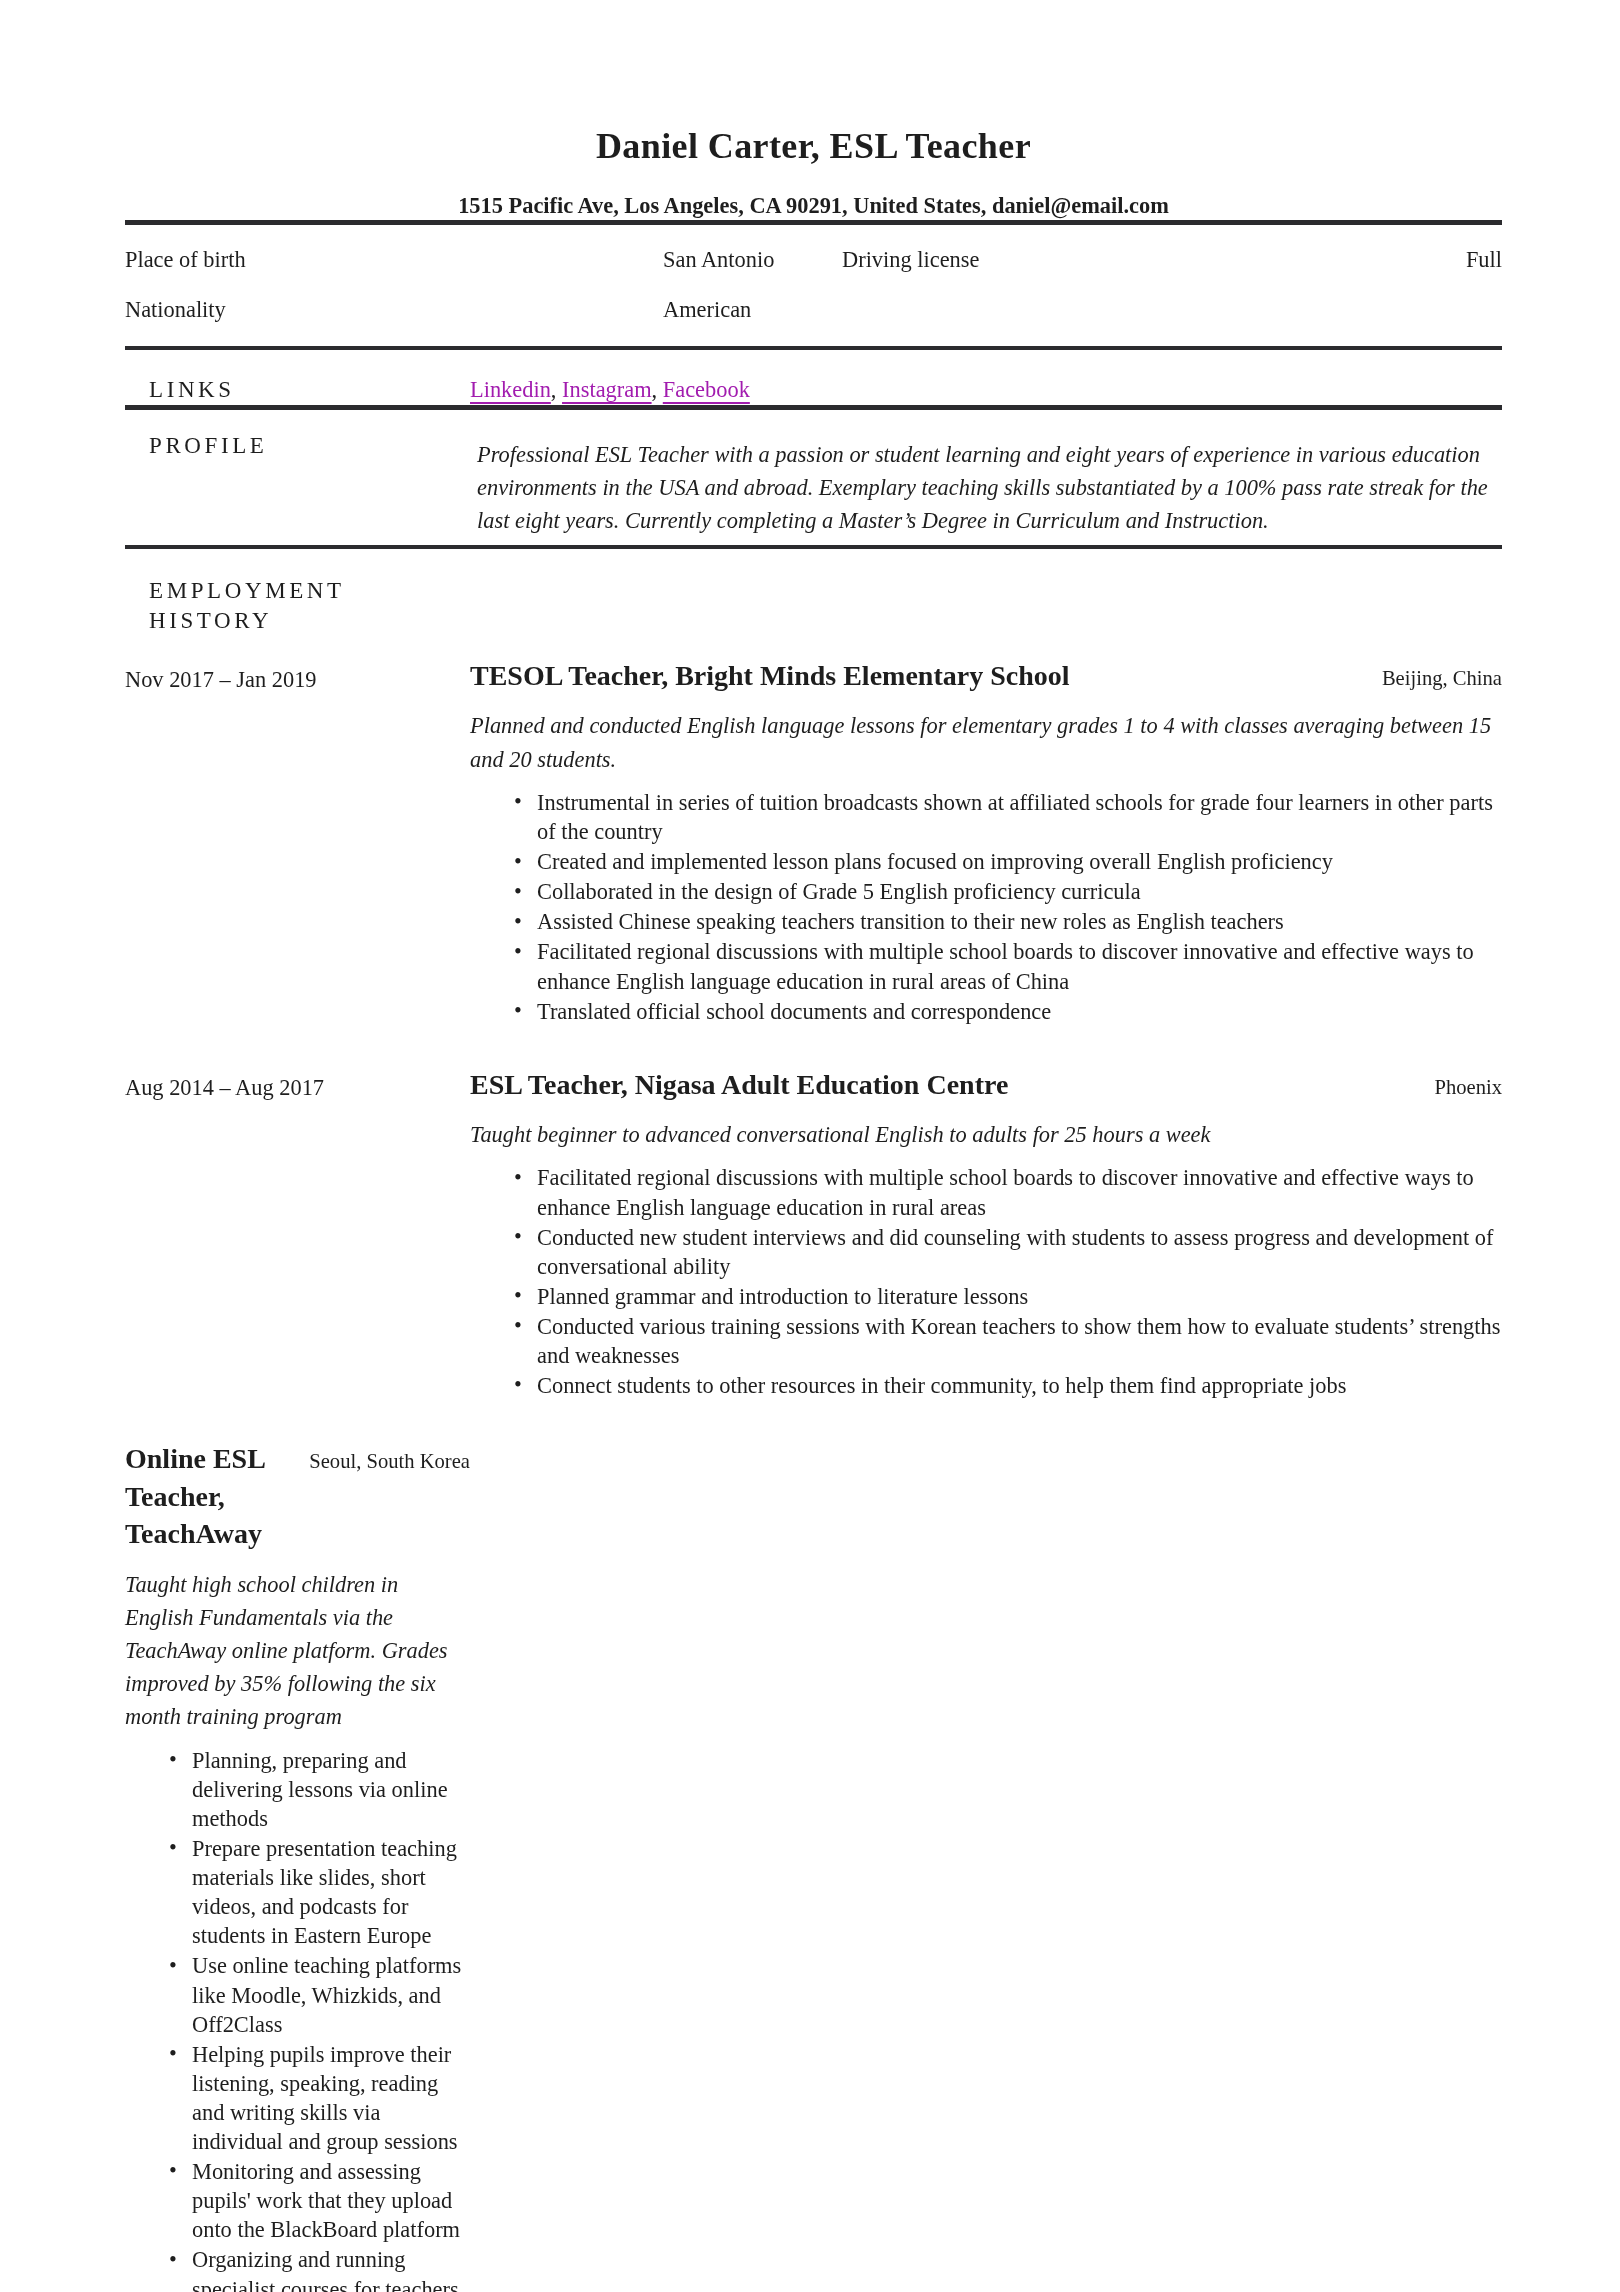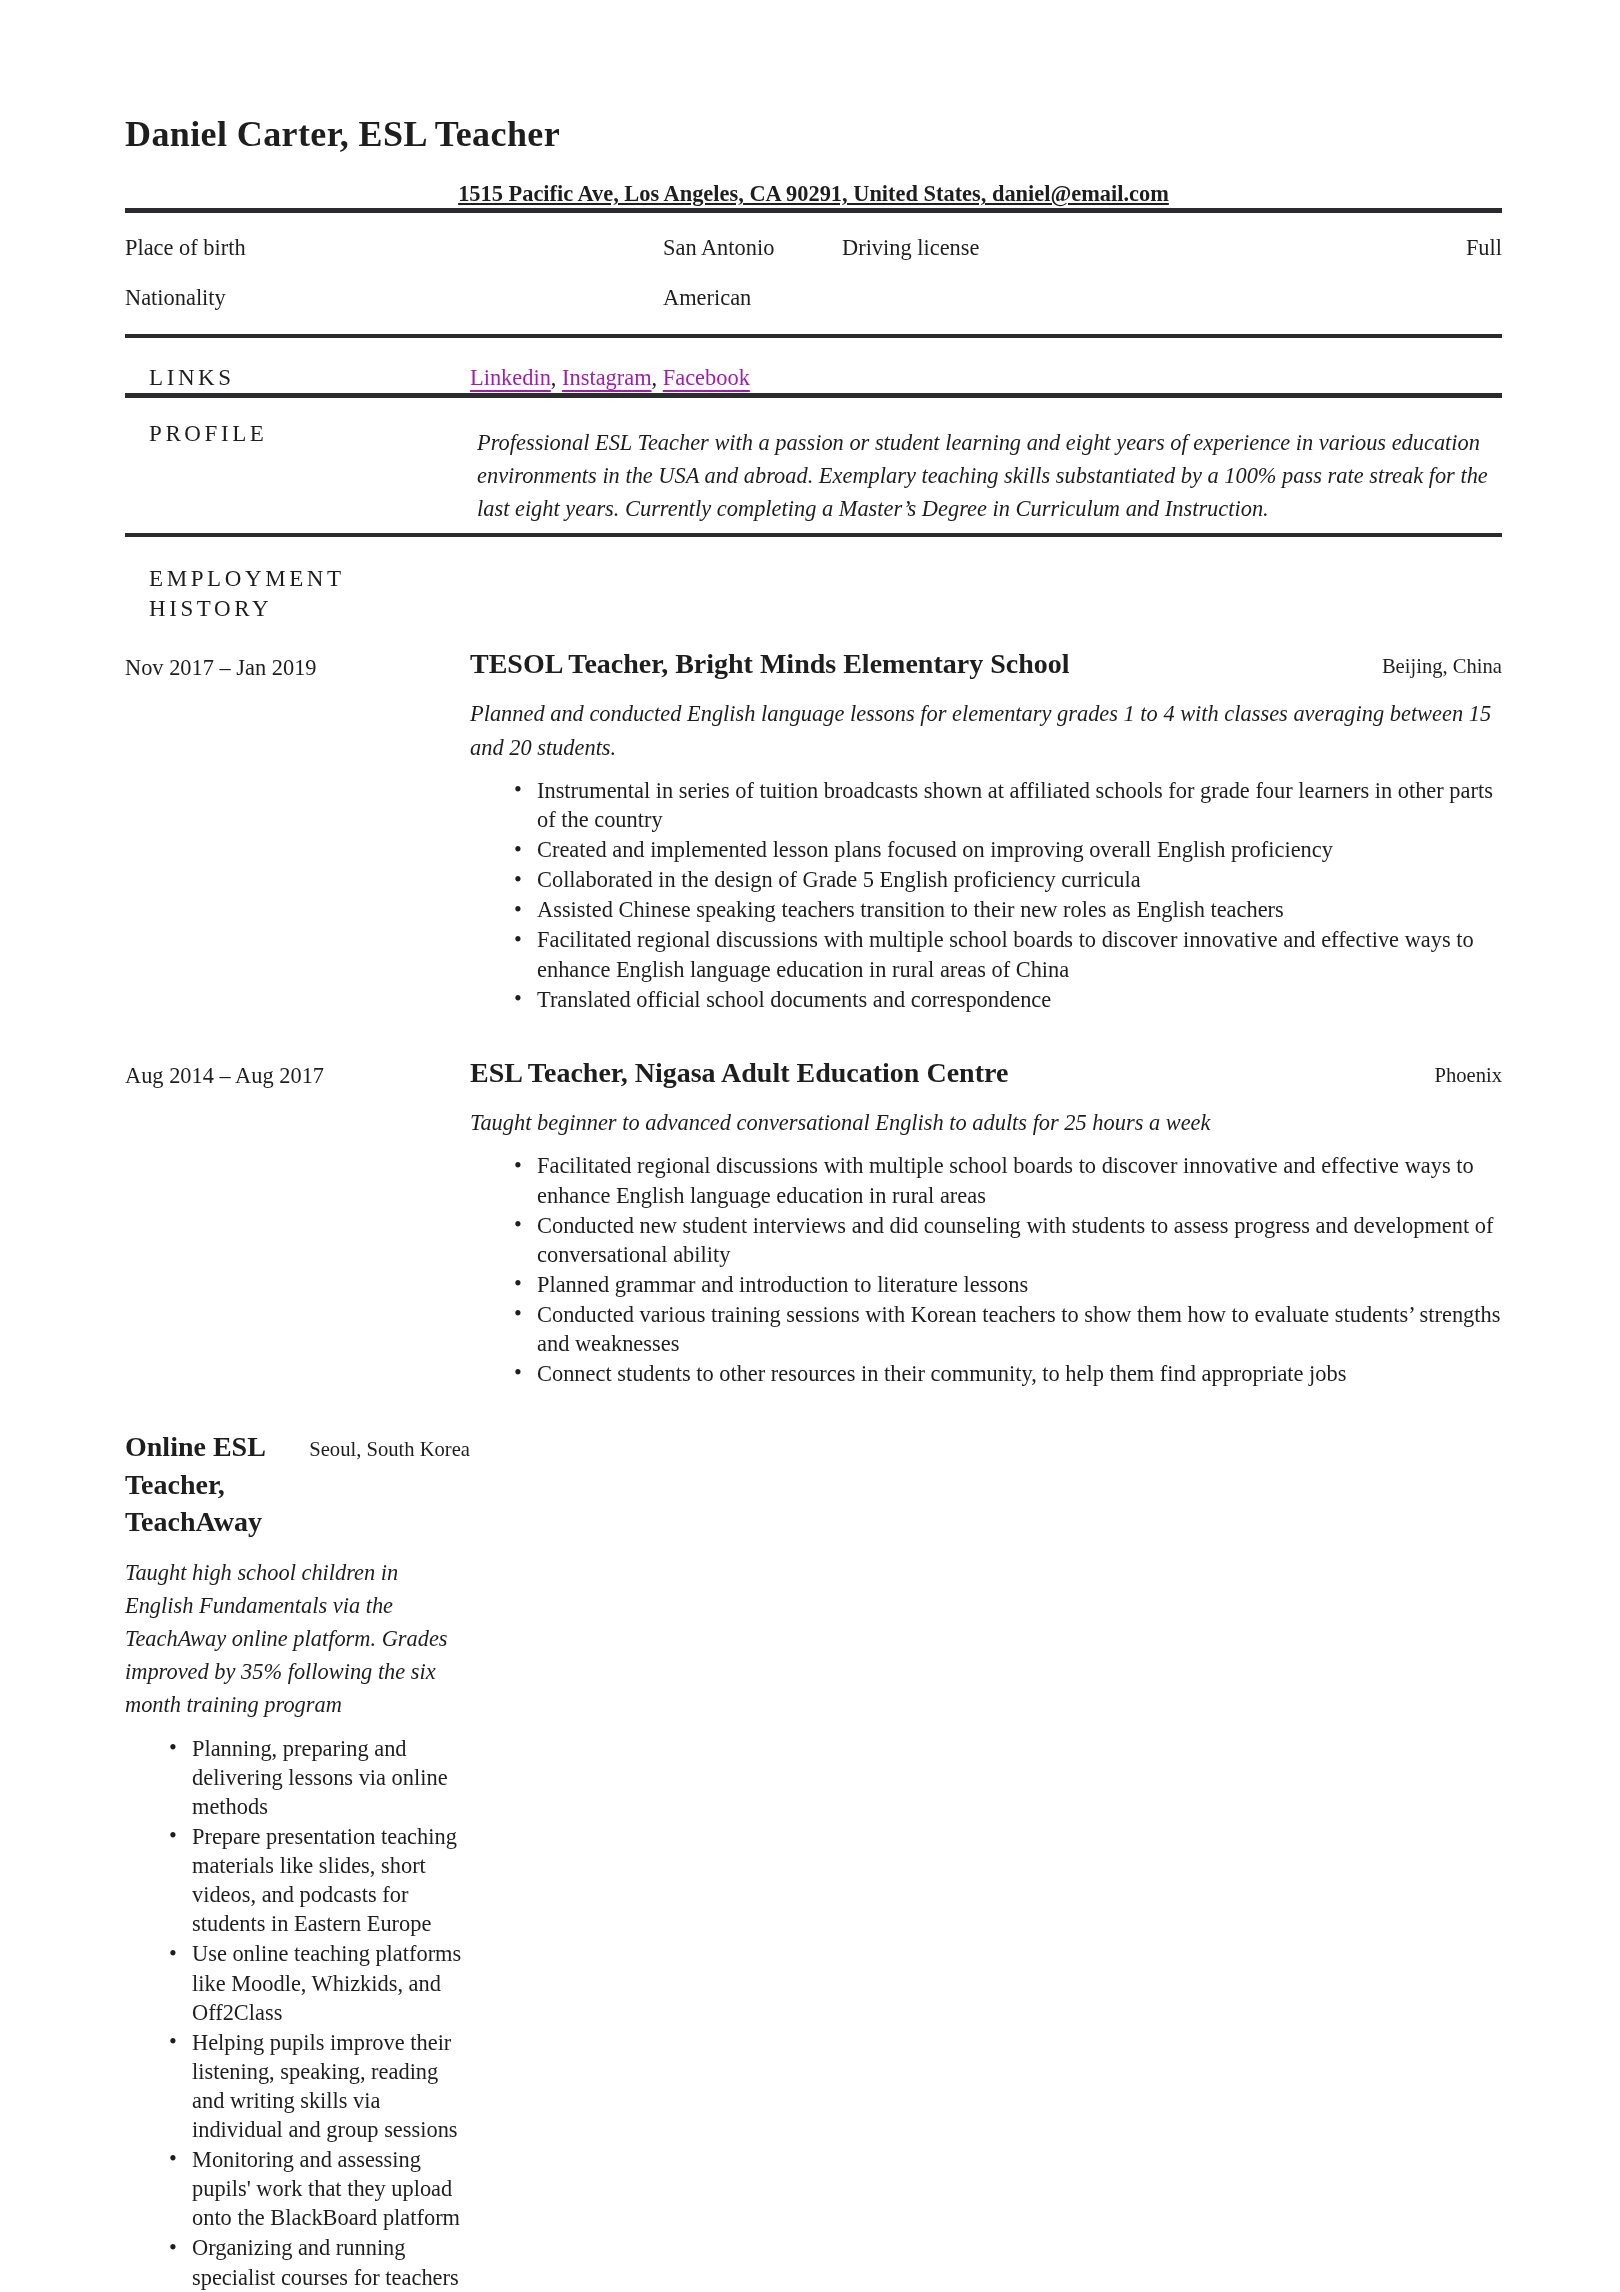--- a/index.html
+++ b/index.html
@@ -7,26 +7,26 @@
     width: 1620px; height: 2293px;
     background: #ffffff;
     color: #1e1e1e;
     font-family: "Liberation Serif", "DejaVu Serif", serif;
     overflow: hidden;
   }
   .page { padding: 113px 118px 0 125px; }
 
   
   .name {
-    font-size: 36px; font-weight: 700; 
-    margin: 0; letter-spacing: 0.4px; line-height: 1.2;
+    font-size: 36px; font-weight: 700; text-align: center;
+    margin: 12px; letter-spacing: 0.4px; line-height: 1.2;
   }
   .contact {
     margin-top: 23px; text-align: center;
-    font-size: 22.4px; font-weight: 700; line-height: 1.3; text-decoration: underline;
+    font-size: 22.4px; font-weight: 700; line-height: 1.3;
   }
 
   
   hr.rule { border: none; height: 4.5px; background: #2b2b2e; margin: 0; }
   .r1 { margin-top: 42px; }
   .r2 { margin-top: 35px; }
   .r3 { margin-top: 31px; }
   .r4 { margin-top: 19.7px; }
   .r5 { margin-top: 29px; }
 

